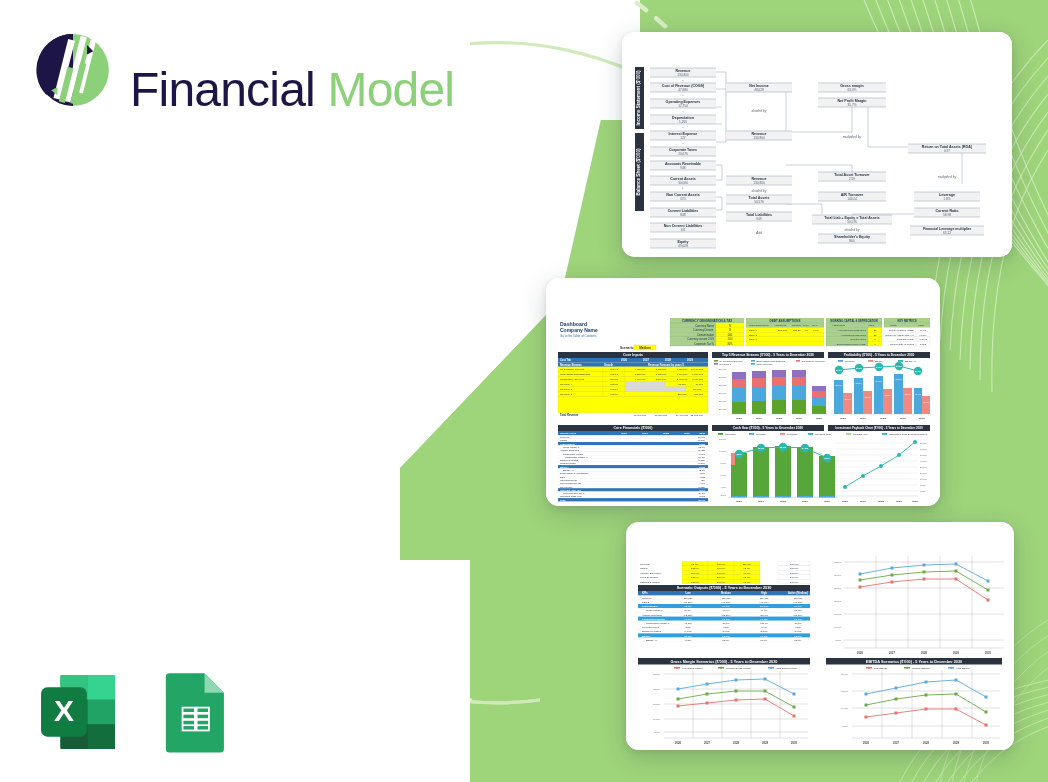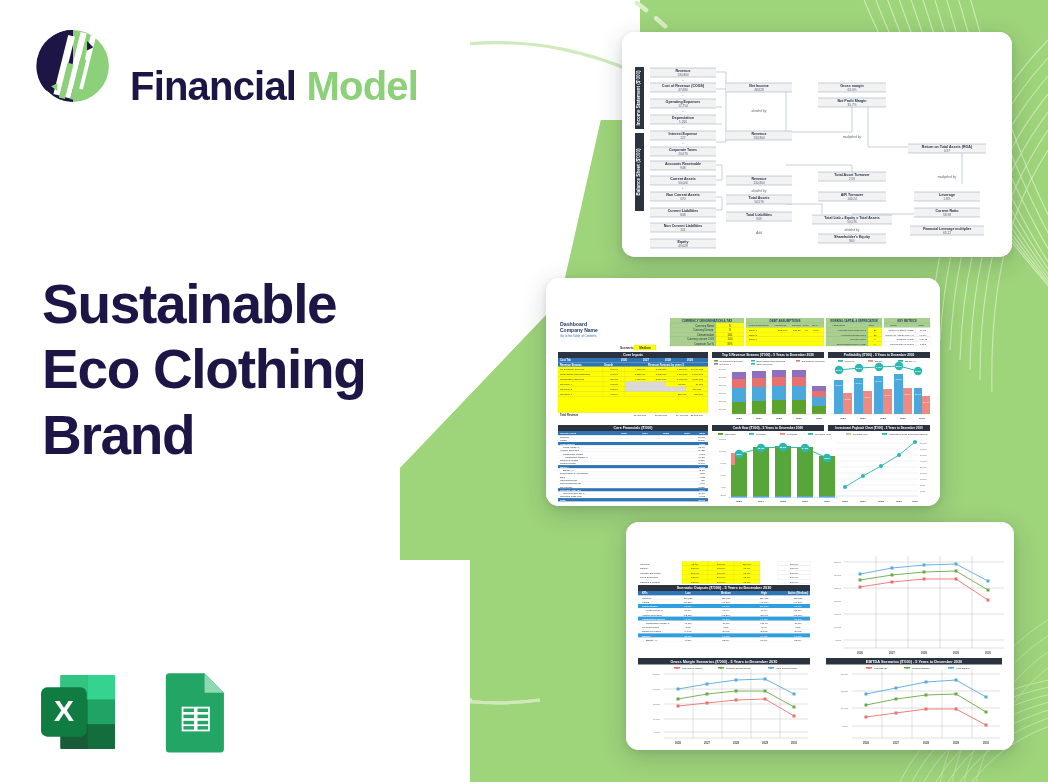--- a/index.html
+++ b/index.html
@@ -12,21 +12,21 @@
   #stage { position:absolute; inset:0; width:1048px; height:782px; overflow:hidden; background:#fff; }
 
   
   .bg-art { position:absolute; inset:0; z-index:0; }
 
   
   .left-col { position:absolute; left:0; top:0; width:470px; height:782px; z-index:5; }
 
   .logo-row { position:absolute; left:34px; top:26px; display:flex; align-items:center; gap:18px; }
   .logo-mark { width:78px; height:78px; flex:0 0 78px; }
-  .logo-text { font-size:40px; font-weight:700; letter-spacing:-0.8px; line-height:1; white-space:nowrap;margin-top:40px; }
+  .logo-text { font-size:48px; font-weight:400; letter-spacing:-0.8px; line-height:1; white-space:nowrap;margin-top:40px; }
   .logo-text .w1 { color:#1c1546; }
   .logo-text .w2 { color:#8dd07a; }
 
   .headline { position:absolute; left:42px; top:272px; width:420px;
     font-size:55px; line-height:1.19; font-weight:700; color:#1c1546; letter-spacing:-1.3px; }
   .headline .ln { display:block; }
 
   .badges { position:absolute; left:34px; top:668px; display:flex; gap:28px; align-items:flex-start; }
   .badge { width:88px; height:88px; }
 
@@ -136,25 +136,20 @@
         <rect x="37" y="46" width="8" height="46" fill="#8dd07a" transform="rotate(14 41 70)"></rect>
         <rect x="52" y="40" width="8" height="54" fill="#8dd07a" transform="rotate(14 56 70)"></rect>
         <path d="M68 18 L76 26 L68 30 Z" fill="#1c1546"></path>
         <path d="M22 76 L30 72 L30 82 Z" fill="#8dd07a"></path>
       </svg>
       <div class="logo-text">
         <span class="w1">Financial</span><span>&nbsp;</span><span class="w2">Model</span>
       </div>
     </div>
 
-    <div class="headline">
-      <span class="ln">Sustainable</span>
-      <span class="ln">Eco Clothing</span>
-      <span class="ln">Brand</span>
-    </div>
 
     <div class="badges">
       <svg class="badge" viewBox="0 0 100 100">
         <rect x="30" y="8" width="62" height="84" rx="3" fill="#21a366"></rect>
         <rect x="30" y="8" width="31" height="28" fill="#33c481"></rect>
         <rect x="61" y="8" width="31" height="28" fill="#36d894" opacity=".9"></rect>
         <rect x="61" y="36" width="31" height="28" fill="#21a366"></rect>
         <rect x="30" y="36" width="31" height="28" fill="#107c41"></rect>
         <rect x="30" y="64" width="62" height="28" fill="#185c37"></rect>
         <rect x="61" y="64" width="31" height="28" fill="#107c41" opacity=".55"></rect>

